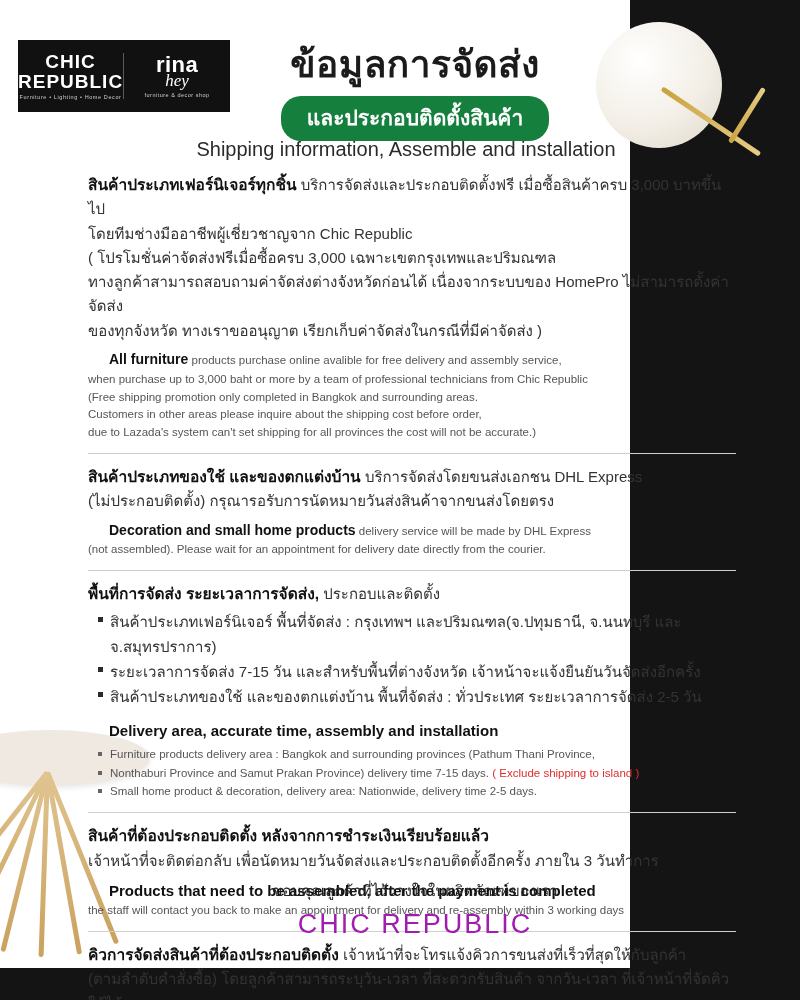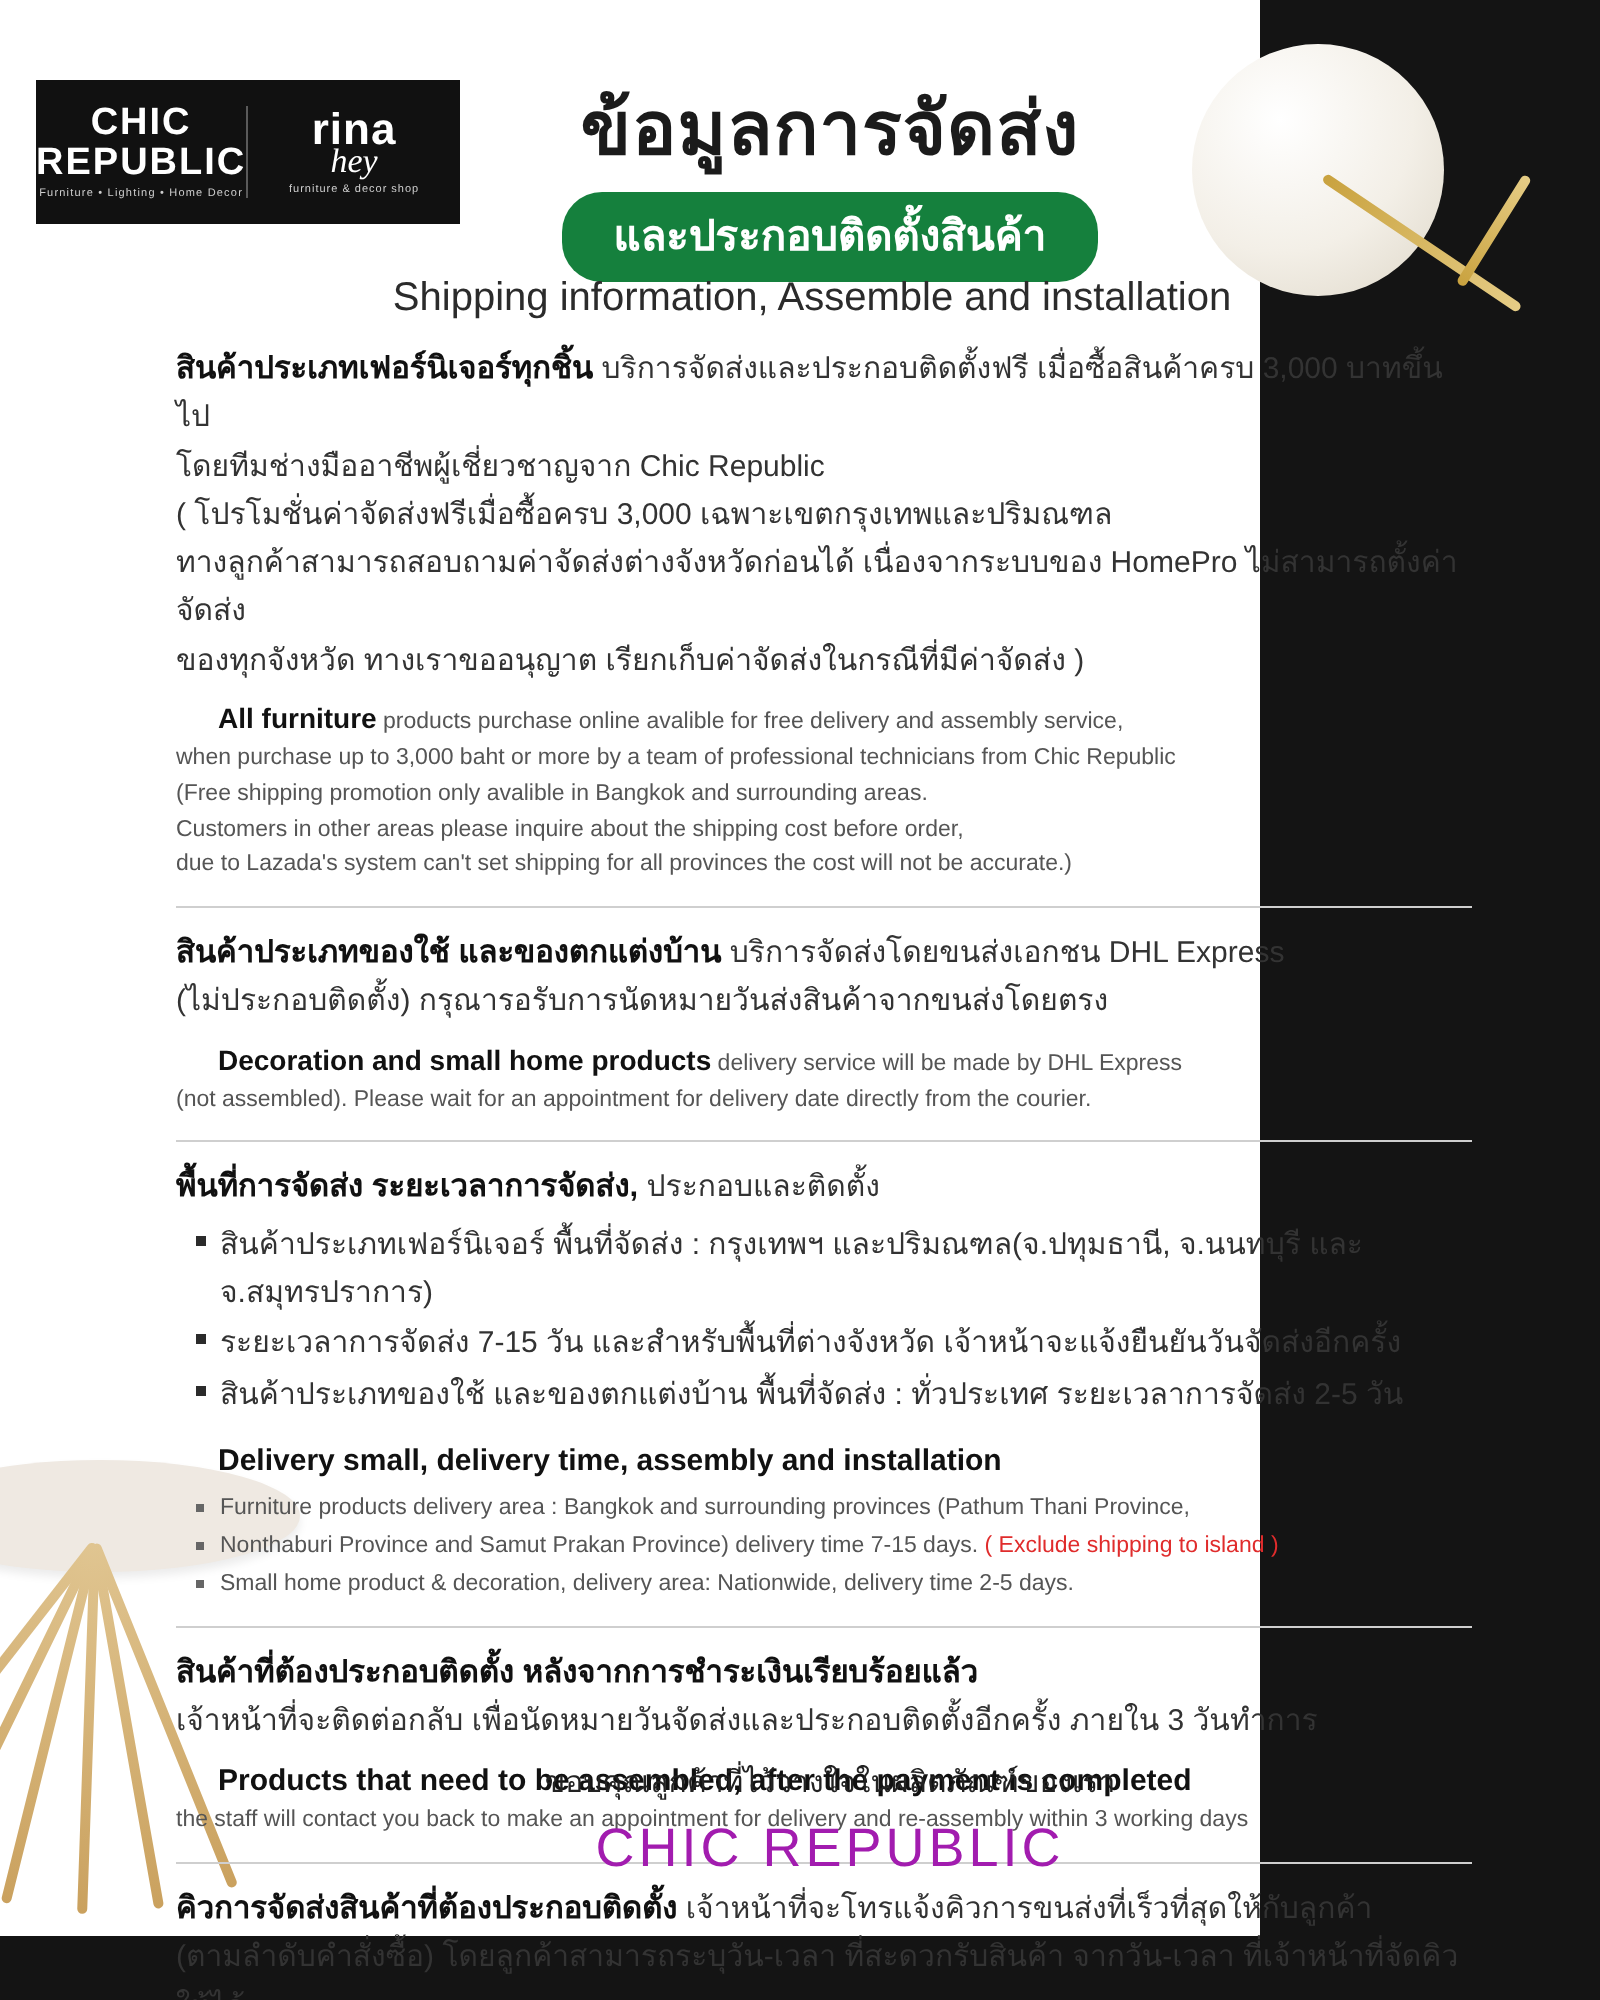--- a/index.html
+++ b/index.html
@@ -167,21 +167,21 @@
       </div>
       <div class="th-line">โดยทีมช่างมืออาชีพผู้เชี่ยวชาญจาก Chic Republic</div>
       <div class="th-line">( โปรโมชั่นค่าจัดส่งฟรีเมื่อซื้อครบ 3,000 เฉพาะเขตกรุงเทพและปริมณฑล</div>
       <div class="th-line">ทางลูกค้าสามารถสอบถามค่าจัดส่งต่างจังหวัดก่อนได้ เนื่องจากระบบของ HomePro ไม่สามารถตั้งค่าจัดส่ง</div>
       <div class="th-line">ของทุกจังหวัด ทางเราขออนุญาต เรียกเก็บค่าจัดส่งในกรณีที่มีค่าจัดส่ง )</div>
       <div style="height:6px"></div>
       <div class="en-line">
         <span class="en-head">All furniture</span><span class="en-body"> products purchase online avalible for free delivery and assembly service,</span>
       </div>
       <div class="en-line">when purchase up to 3,000 baht or more by a team of professional technicians from Chic Republic</div>
-      <div class="en-line">(Free shipping promotion only avalible in Bangkok and surrounding areas.</div>
+      <div class="en-line">(Free shipping promotion only completed in Bangkok and surrounding areas.</div>
       <div class="en-line">Customers in other areas please inquire about the shipping cost before order,</div>
       <div class="en-line">due to Lazada's system can't set shipping for all provinces the cost will not be accurate.)</div>
     </div>
     <hr class="hr">
 
     <div class="sec">
       <div class="th-line">
         <span class="th-head">สินค้าประเภทของใช้ และของตกแต่งบ้าน</span><span class="th-body"> บริการจัดส่งโดยขนส่งเอกชน DHL Express</span>
       </div>
       <div class="th-line">(ไม่ประกอบติดตั้ง) กรุณารอรับการนัดหมายวันส่งสินค้าจากขนส่งโดยตรง</div>
@@ -197,21 +197,21 @@
       <div class="th-line">
         <span class="th-head">พื้นที่การจัดส่ง ระยะเวลาการจัดส่ง,</span><span class="th-body"> ประกอบและติดตั้ง</span>
       </div>
       <ul class="bul">
         <li class="th-line">สินค้าประเภทเฟอร์นิเจอร์ พื้นที่จัดส่ง : กรุงเทพฯ และปริมณฑล(จ.ปทุมธานี, จ.นนทบุรี และ จ.สมุทรปราการ)</li>
         <li class="th-line" style="list-style:none">ระยะเวลาการจัดส่ง 7-15 วัน และสำหรับพื้นที่ต่างจังหวัด เจ้าหน้าจะแจ้งยืนยันวันจัดส่งอีกครั้ง</li>
         <li class="th-line">สินค้าประเภทของใช้ และของตกแต่งบ้าน พื้นที่จัดส่ง : ทั่วประเทศ ระยะเวลาการจัดส่ง 2-5 วัน</li>
       </ul>
       <div style="height:8px"></div>
       <div class="en-line">
-        <span class="en-head" style="font-size:15px">Delivery small, delivery time, assembly and installation</span>
+        <span class="en-head" style="font-size:15px">Delivery area, accurate time, assembly and installation</span>
       </div>
       <ul class="bul en">
         <li class="en-line">Furniture products delivery area : Bangkok and surrounding provinces (Pathum Thani Province,</li>
         <li class="en-line" style="list-style:none">
           <span>Nonthaburi Province and Samut Prakan Province) delivery time 7-15 days.</span>
           <span class="red">( Exclude shipping to island )</span>
         </li>
         <li class="en-line">Small home product &amp; decoration, delivery area: Nationwide, delivery time 2-5 days.</li>
       </ul>
     </div>

